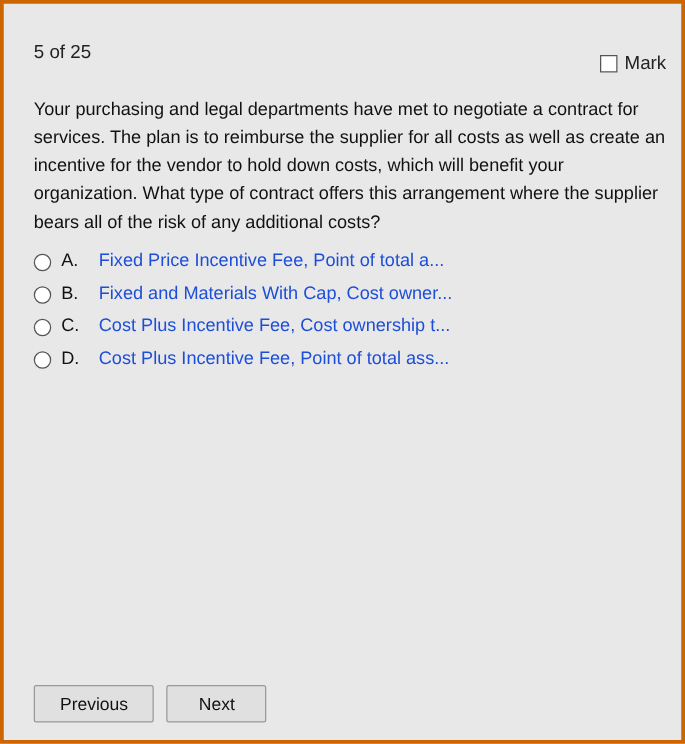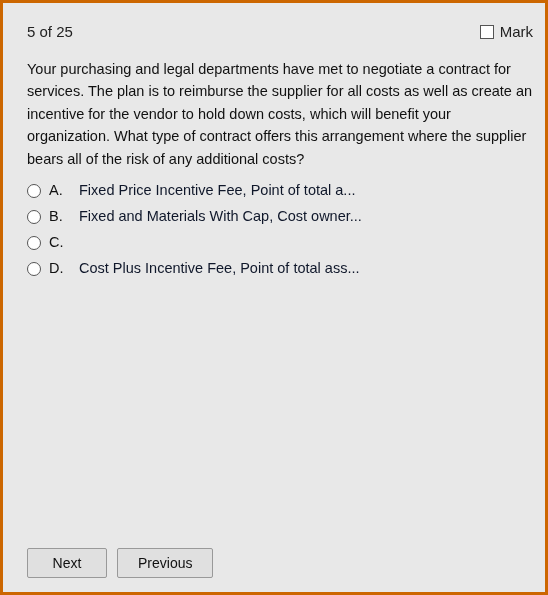--- a/index.html
+++ b/index.html
@@ -38,20 +38,21 @@
     .question-counter {
       font-size: 15px;
       color: #222;
       margin-right: auto;
     }
 
     .mark-area {
       display: flex;
       align-items: center;
       gap: 6px;
+      margin-top: 19px;
     }
 
     .mark-checkbox {
       width: 14px;
       height: 14px;
       border: 1px solid #555;
       background: #fff;
       display: inline-block;
       flex-shrink: 0;
     }
@@ -94,21 +95,21 @@
 
     .option-letter {
       font-size: 14.5px;
       color: #111;
       width: 22px;
       flex-shrink: 0;
     }
 
     .option-text {
       font-size: 14.5px;
-      color: #0f172a;
+      color: #1d4ed8;
       overflow: hidden;
       white-space: nowrap;
       text-align: right;
     }
 
     .footer-area {
       position: absolute;
       bottom: 14px;
       left: 24px;
       display: flex;
@@ -149,26 +150,27 @@
         <span class="option-text">Fixed Price Incentive Fee, Point of total a...</span>
       </li>
       <li class="option-item">
         <span class="radio-btn"></span>
         <span class="option-letter">B.</span>
         <span class="option-text">Fixed and Materials With Cap, Cost owner...</span>
       </li>
       <li class="option-item">
         <span class="radio-btn"></span>
         <span class="option-letter">C.</span>
+        <span class="option-text">Cost Plus Incentive Fee, Cost ownership t...</span>
       </li>
       <li class="option-item">
         <span class="radio-btn"></span>
         <span class="option-letter">D.</span>
         <span class="option-text">Cost Plus Incentive Fee, Point of total ass...</span>
       </li>
     </ul>
   </div>
 
   <div class="footer-area">
+    <button class="nav-button">Previous</button>
     <button class="nav-button">Next</button>
-    <button class="nav-button">Previous</button>
   </div>
 </div>
 
 </body></html>

